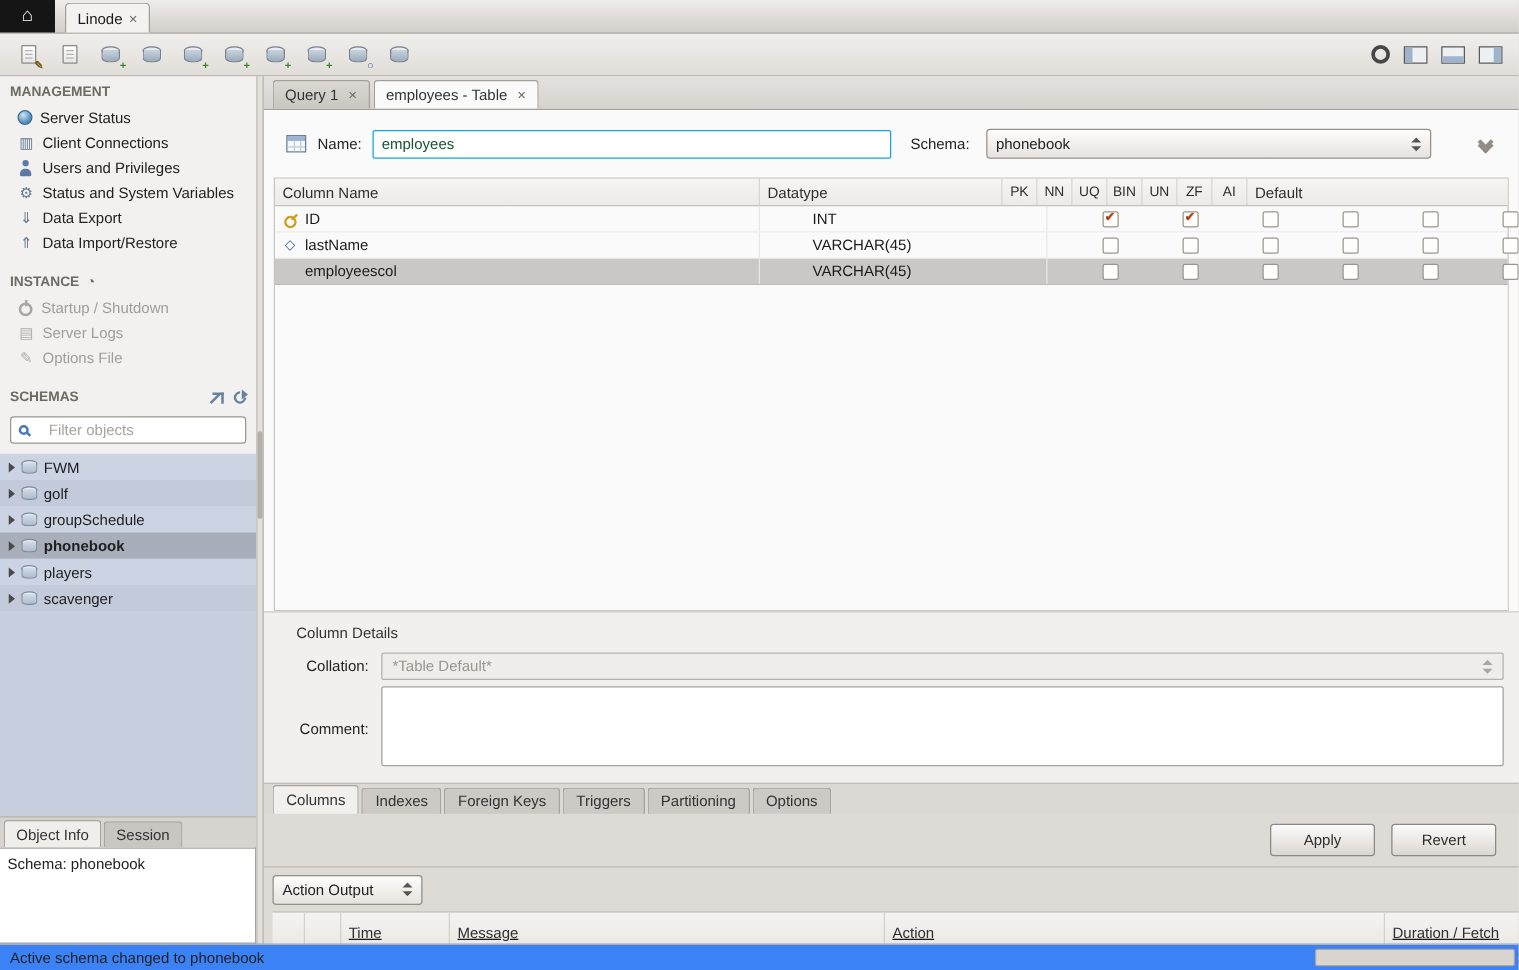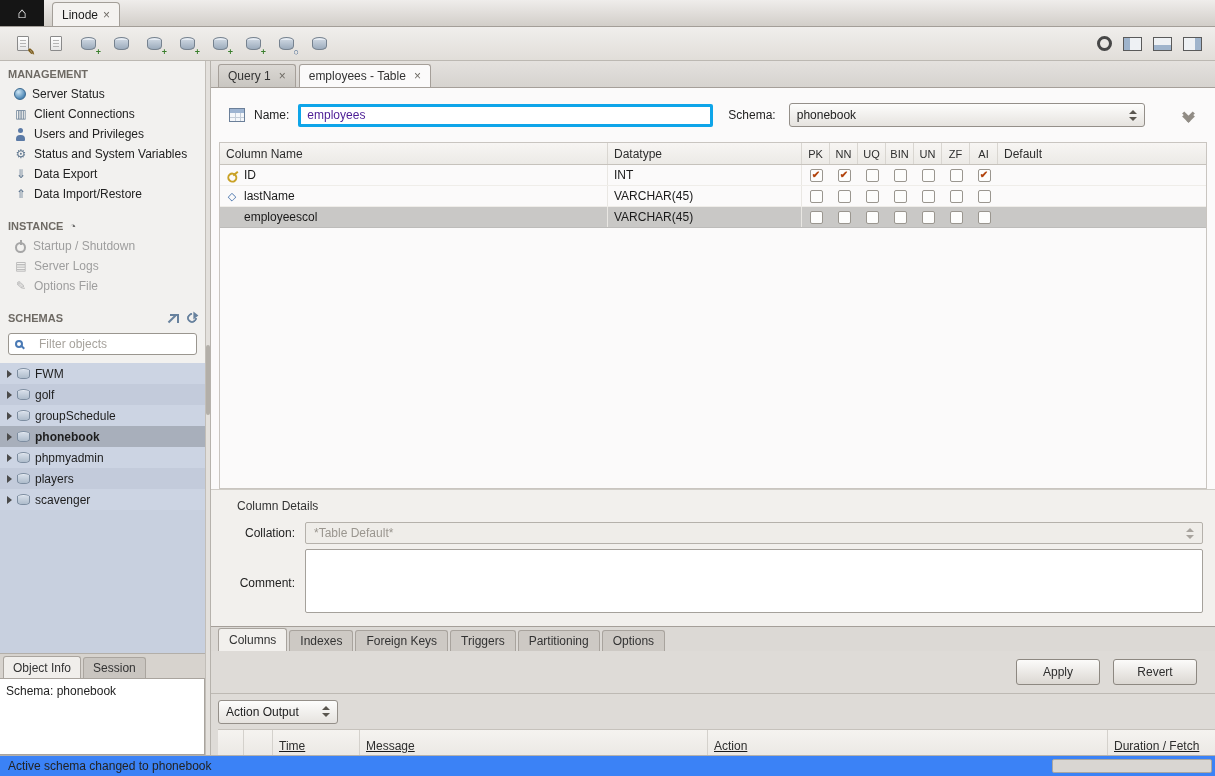--- a/index.html
+++ b/index.html
@@ -81,41 +81,41 @@
   .editor-tabs { height:26px; flex:none; display:flex; align-items:flex-end; padding-left:7px; gap:3px; background:linear-gradient(#e4e1de,#d6d3cf); }
   .ed-tab { height:23px; padding:0 9px; display:flex; align-items:center; gap:8px; border:1px solid #a59f99; border-bottom:none; border-radius:3px 3px 0 0; background:linear-gradient(#dbd8d4,#c9c6c1); color:#333; }
   .ed-tab .close { color:#6e6a64; }
   .ed-tab.active { background:#fbfafa; }
   .editor-panel { height:540px; flex:none; background:#fbfafa; border:1px solid #a59f99; border-left:none; border-right:none; display:flex; flex-direction:column; min-height:0; }
   .form-row { height:54px; flex:none; display:flex; align-items:center; padding:0 12px 0 18px; gap:9px; }
   .ic-table { width:16px; height:14px; border:1px solid #6b7f99; background:linear-gradient(#9db4d2 0 4px,#f4f7fb 4px); position:relative; flex:none; }
   .ic-table::before { content:''; position:absolute; top:4px; bottom:0; left:5px; width:1px; background:#c3ccd8; box-shadow:5px 0 0 #c3ccd8; }
   .ic-table::after { content:''; position:absolute; left:0; right:0; top:8px; height:1px; background:#c3ccd8; }
   .lbl { color:#222; }
-  .name-input { width:415px; height:23px; border:3px solid #0ea5e9; border-radius:2px; background:#fff; padding:0 6px; font:12px "Liberation Sans",sans-serif; color:#4c1d95; }
+  .name-input { width:415px; height:23px; border:1px solid #0ea5e9; border-radius:2px; background:#fff; padding:0 6px; font:12px "Liberation Sans",sans-serif; color:#14532d; }
   .combo { height:24px; border:1px solid #948f89; border-radius:3px; background:linear-gradient(#fdfdfc,#e6e3df); display:flex; align-items:center; padding:0 7px; color:#222; }
   .schema-combo { width:356px; margin-left:4px; }
   .stepper { display:flex; flex-direction:column; gap:3px; margin-left:auto; padding-left:8px; }
   .tri-up { width:0; height:0; border-left:4px solid transparent; border-right:4px solid transparent; border-bottom:4px solid #5a564f; }
   .tri-dn { width:0; height:0; border-left:4px solid transparent; border-right:4px solid transparent; border-top:4px solid #5a564f; }
   .stepper.gray .tri-up { border-bottom-color:#a8a49e; }
   .stepper.gray .tri-dn { border-top-color:#a8a49e; }
   .chevrons { margin-left:auto; margin-right:10px; display:flex; flex-direction:column; align-items:center; }
   .chev { width:9px; height:9px; border-left:3px solid #918c85; border-bottom:3px solid #918c85; transform:rotate(-45deg); }
   .chev + .chev { margin-top:-6px; }
 
   
   .grid { flex:1; margin:0 8px; border:1px solid #c9c5c0; display:flex; flex-direction:column; background:#fbfafa; min-height:0; }
   .g-header { height:22px; flex:none; display:flex; background:linear-gradient(#f7f5f3,#eceae6); border-bottom:1px solid #c6c2bc; }
   .g-h { display:flex; align-items:center; padding:0 6px; border-right:1px solid #d9d6d1; color:#2e2e2e; }
   .col-name { width:388px; flex:none; }
   .col-type { width:194px; flex:none; }
   .col-flag { width:28px; flex:none; justify-content:center; padding:0; font-size:11px; }
   .col-def  { flex:1; }
-  .g-row { height:21px; flex:none; display:flex; align-items:center; border-bottom:1px solid #efede9; }
+  .g-row { height:21px; flex:none; display:flex; align-items:center; border-bottom:1px solid #efede9;gap:36px; }
   .g-row.selected { background:#c9c8c6; border-bottom-color:#bdbcba; }
   .g-cell { display:flex; align-items:center; height:100%; }
   .g-cell.col-name { gap:5px; padding-left:5px; border-right:1px solid #e9e7e3; }
   .g-cell.col-type { padding-left:6px; border-right:1px solid #e9e7e3; }
   .iconslot { width:14px; flex:none; display:flex; align-items:center; justify-content:center; }
   .ic-key { width:13px; height:13px; position:relative; transform:rotate(-40deg); }
   .ic-key::before { content:''; position:absolute; left:0; top:3px; width:6px; height:6px; border:2px solid #c9a227; border-radius:50%; }
   .ic-key::after { content:''; position:absolute; left:7px; top:6px; width:6px; height:2px; background:#c9a227; box-shadow:2px 2px 0 -1px #c9a227; }
   .ic-diamond { color:#3465a4; font-size:11px; line-height:11px; }
   .checkbox { width:13px; height:13px; border:1px solid #9a968f; border-radius:2px; background:#fdfdfc; margin:0 auto; display:flex; align-items:center; justify-content:center; font-size:10px; line-height:1; font-weight:bold; color:#b2440e; }
@@ -288,25 +288,20 @@
           </div>
         <div class="schema-row">
             <span class="expander"></span>
             <span class="ic-db"></span>
             <span>groupSchedule</span>
           </div>
         <div class="schema-row selected">
             <span class="expander"></span>
             <span class="ic-db"></span>
             <span>phonebook</span>
-          </div>
-        <div class="schema-row">
-            <span class="expander"></span>
-            <span class="ic-db"></span>
-            <span>phpmyadmin</span>
           </div>
         <div class="schema-row">
             <span class="expander"></span>
             <span class="ic-db"></span>
             <span>players</span>
           </div>
         <div class="schema-row">
             <span class="expander"></span>
             <span class="ic-db"></span>
             <span>scavenger</span>

